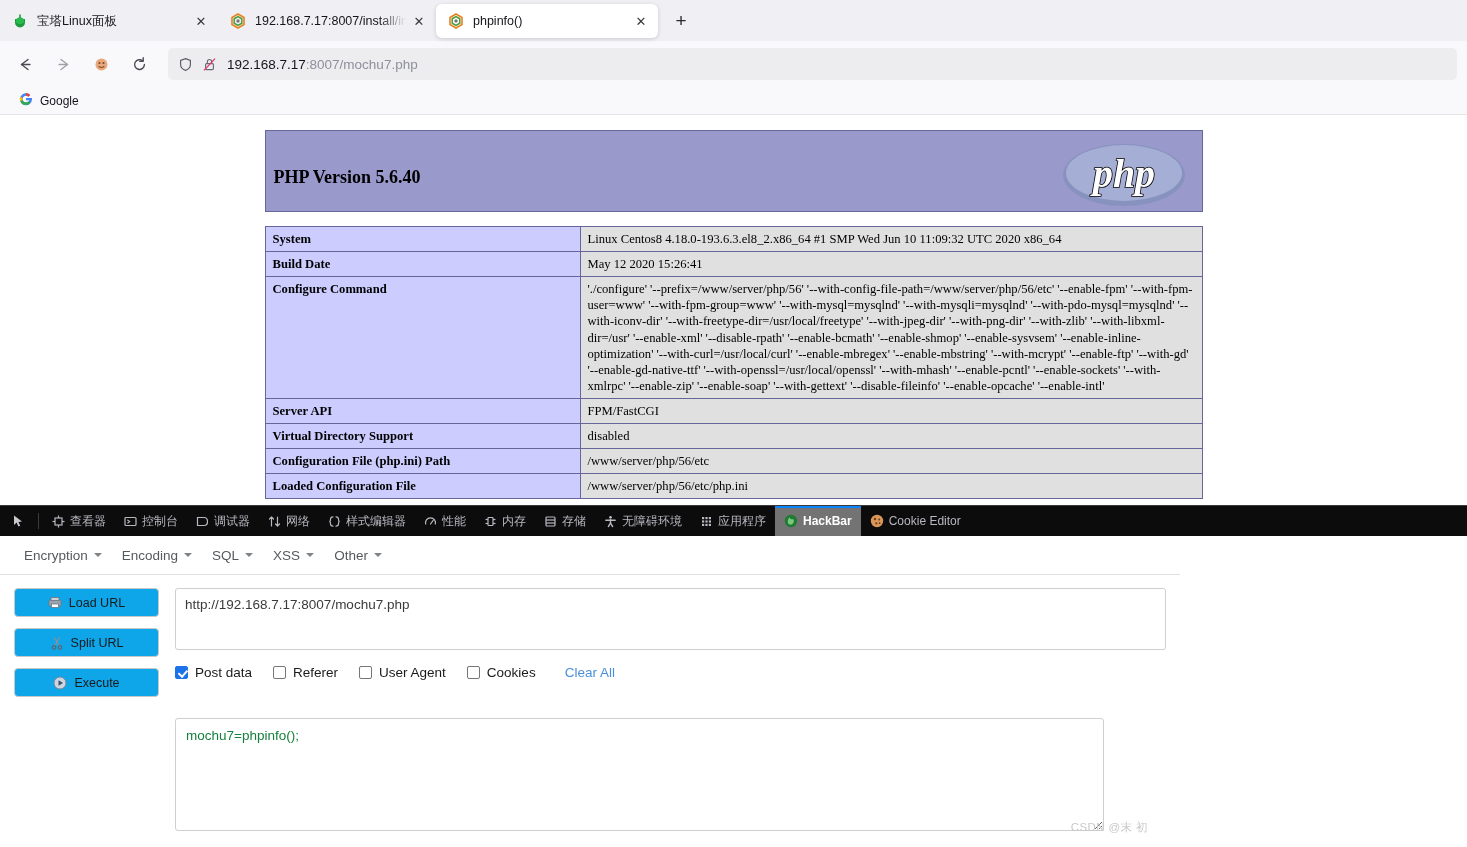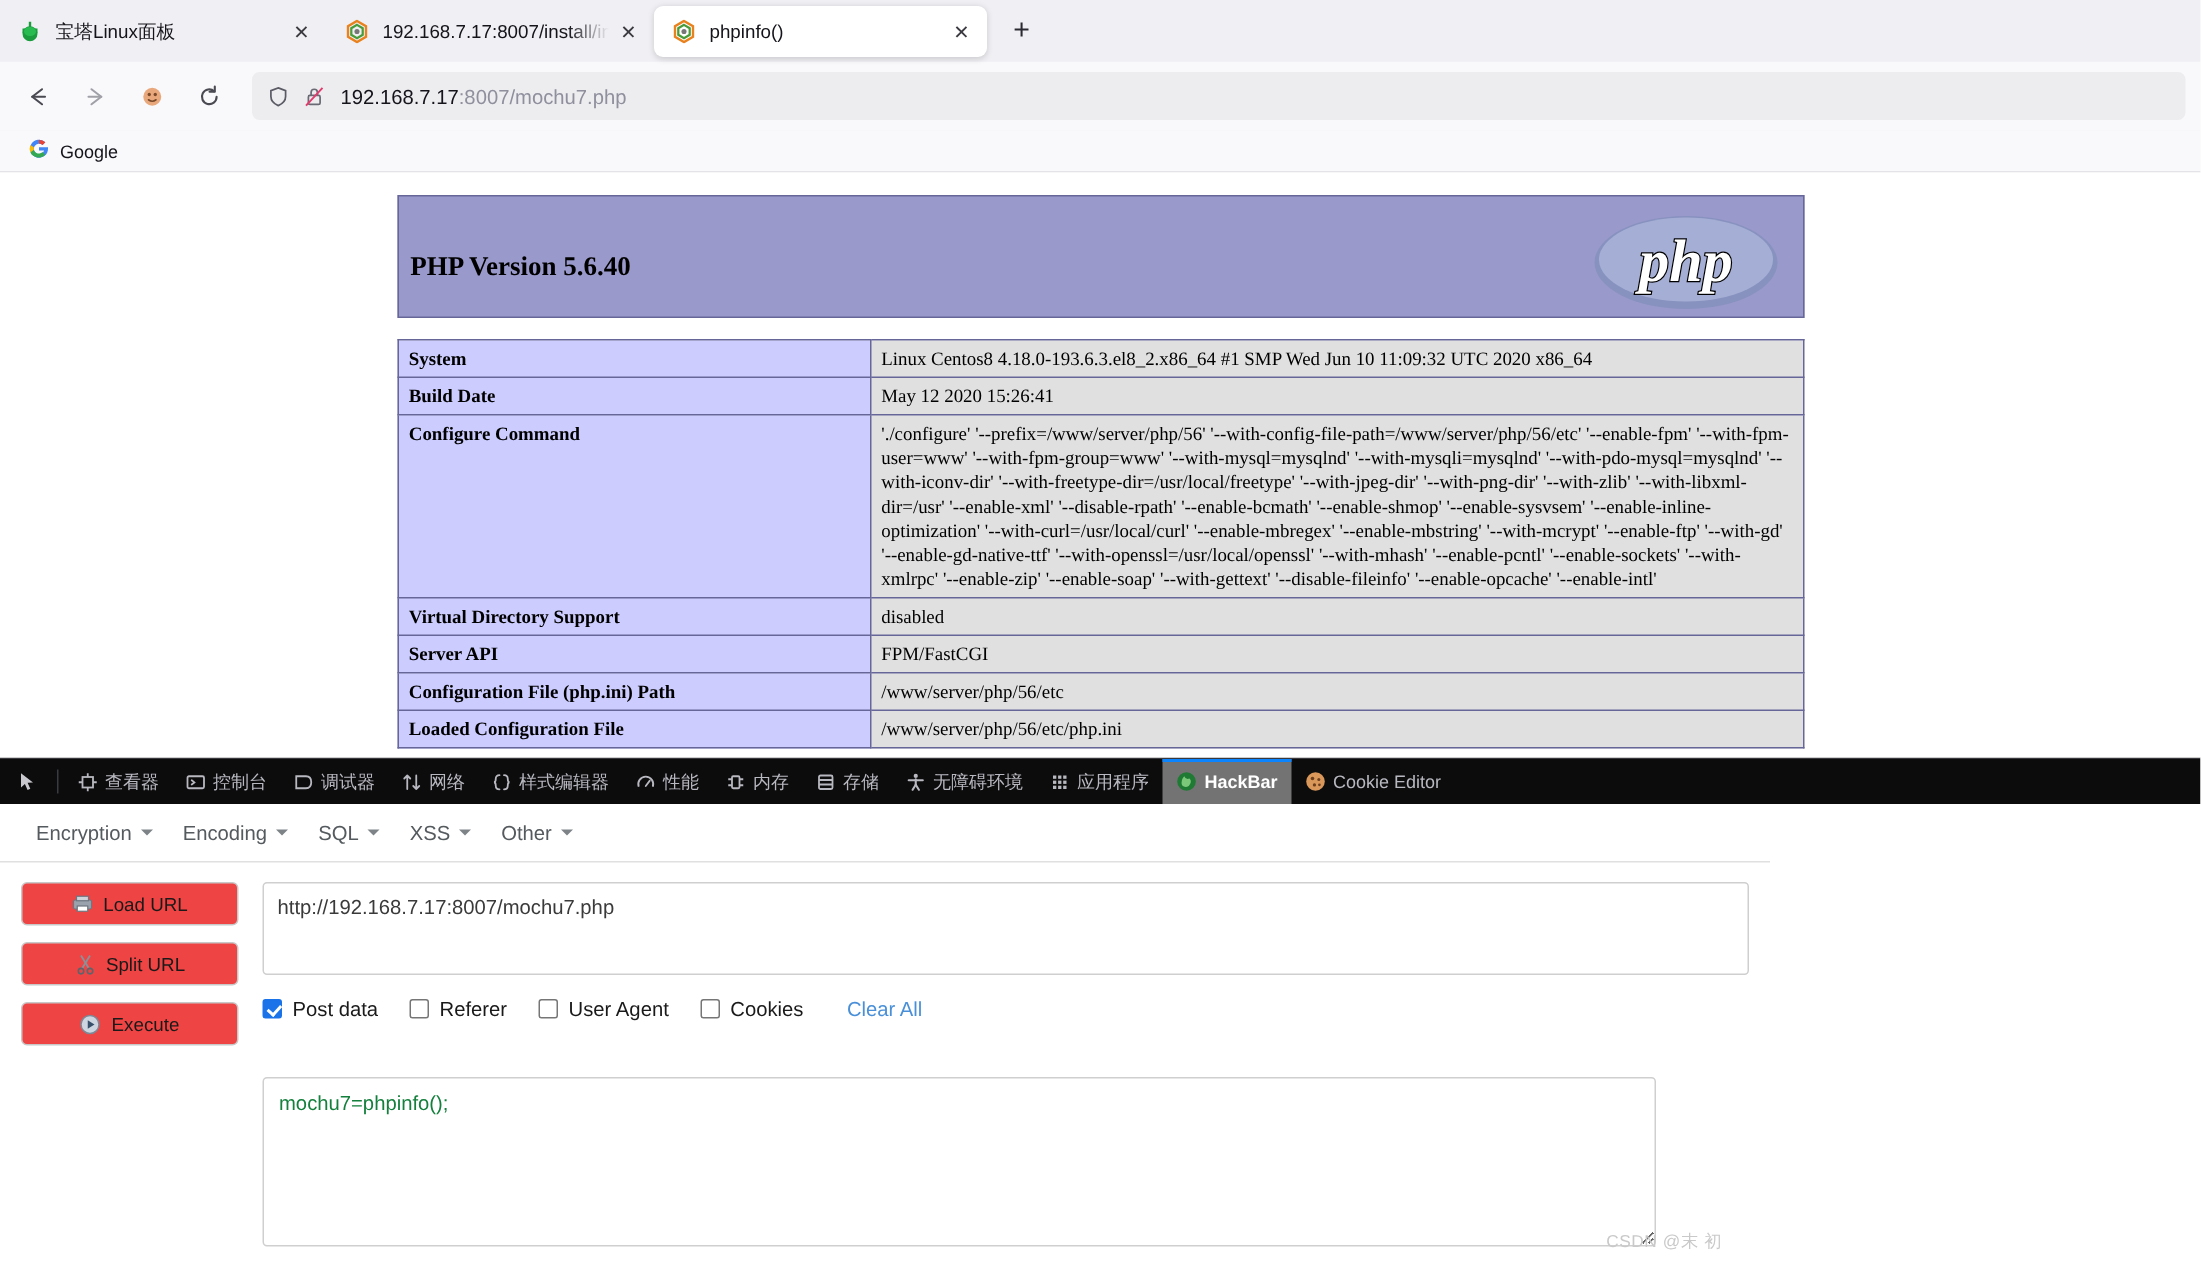--- a/index.html
+++ b/index.html
@@ -272,21 +272,21 @@
     width: 145px;
     flex: 0 0 145px;
     display: flex;
     flex-direction: column;
     gap: 11px;
   }
   .hb-btn {
     height: 29px;
     border: 1px solid #c8c8c8;
     border-radius: 4px;
-    background: #ef4444;
+    background: #0ea5e9;
     display: flex;
     align-items: center;
     justify-content: center;
     gap: 7px;
     font-size: 12.5px;
     color: #1a1a1a;
   }
   .hb-right {
     flex: 1 1 auto;
     padding-left: 16px;
@@ -500,26 +500,26 @@
         </tr>
         <tr>
           <td class="key">Build Date</td>
           <td class="val">May 12 2020 15:26:41</td>
         </tr>
         <tr>
           <td class="key">Configure Command</td>
           <td class="val">'./configure'  '--prefix=/www/server/php/56'  '--with-config-file-path=/www/server/php/56/etc'  '--enable-fpm'  '--with-fpm-user=www'  '--with-fpm-group=www'  '--with-mysql=mysqlnd'  '--with-mysqli=mysqlnd'  '--with-pdo-mysql=mysqlnd'  '--with-iconv-dir'  '--with-freetype-dir=/usr/local/freetype'  '--with-jpeg-dir'  '--with-png-dir'  '--with-zlib'  '--with-libxml-dir=/usr'  '--enable-xml'  '--disable-rpath'  '--enable-bcmath'  '--enable-shmop'  '--enable-sysvsem'  '--enable-inline-optimization'  '--with-curl=/usr/local/curl'  '--enable-mbregex'  '--enable-mbstring'  '--with-mcrypt'  '--enable-ftp'  '--with-gd'  '--enable-gd-native-ttf'  '--with-openssl=/usr/local/openssl'  '--with-mhash'  '--enable-pcntl'  '--enable-sockets'  '--with-xmlrpc'  '--enable-zip'  '--enable-soap'  '--with-gettext'  '--disable-fileinfo'  '--enable-opcache'  '--enable-intl'</td>
         </tr>
         <tr>
+          <td class="key">Server API</td>
+          <td class="val">FPM/FastCGI</td>
+        </tr>
+        <tr>
           <td class="key">Virtual Directory Support</td>
           <td class="val">disabled</td>
-        </tr>
-        <tr>
-          <td class="key">Server API</td>
-          <td class="val">FPM/FastCGI</td>
         </tr>
         <tr>
           <td class="key">Configuration File (php.ini) Path</td>
           <td class="val">/www/server/php/56/etc</td>
         </tr>
         <tr>
           <td class="key">Loaded Configuration File</td>
           <td class="val">/www/server/php/56/etc/php.ini</td>
         </tr>
       </tbody>

